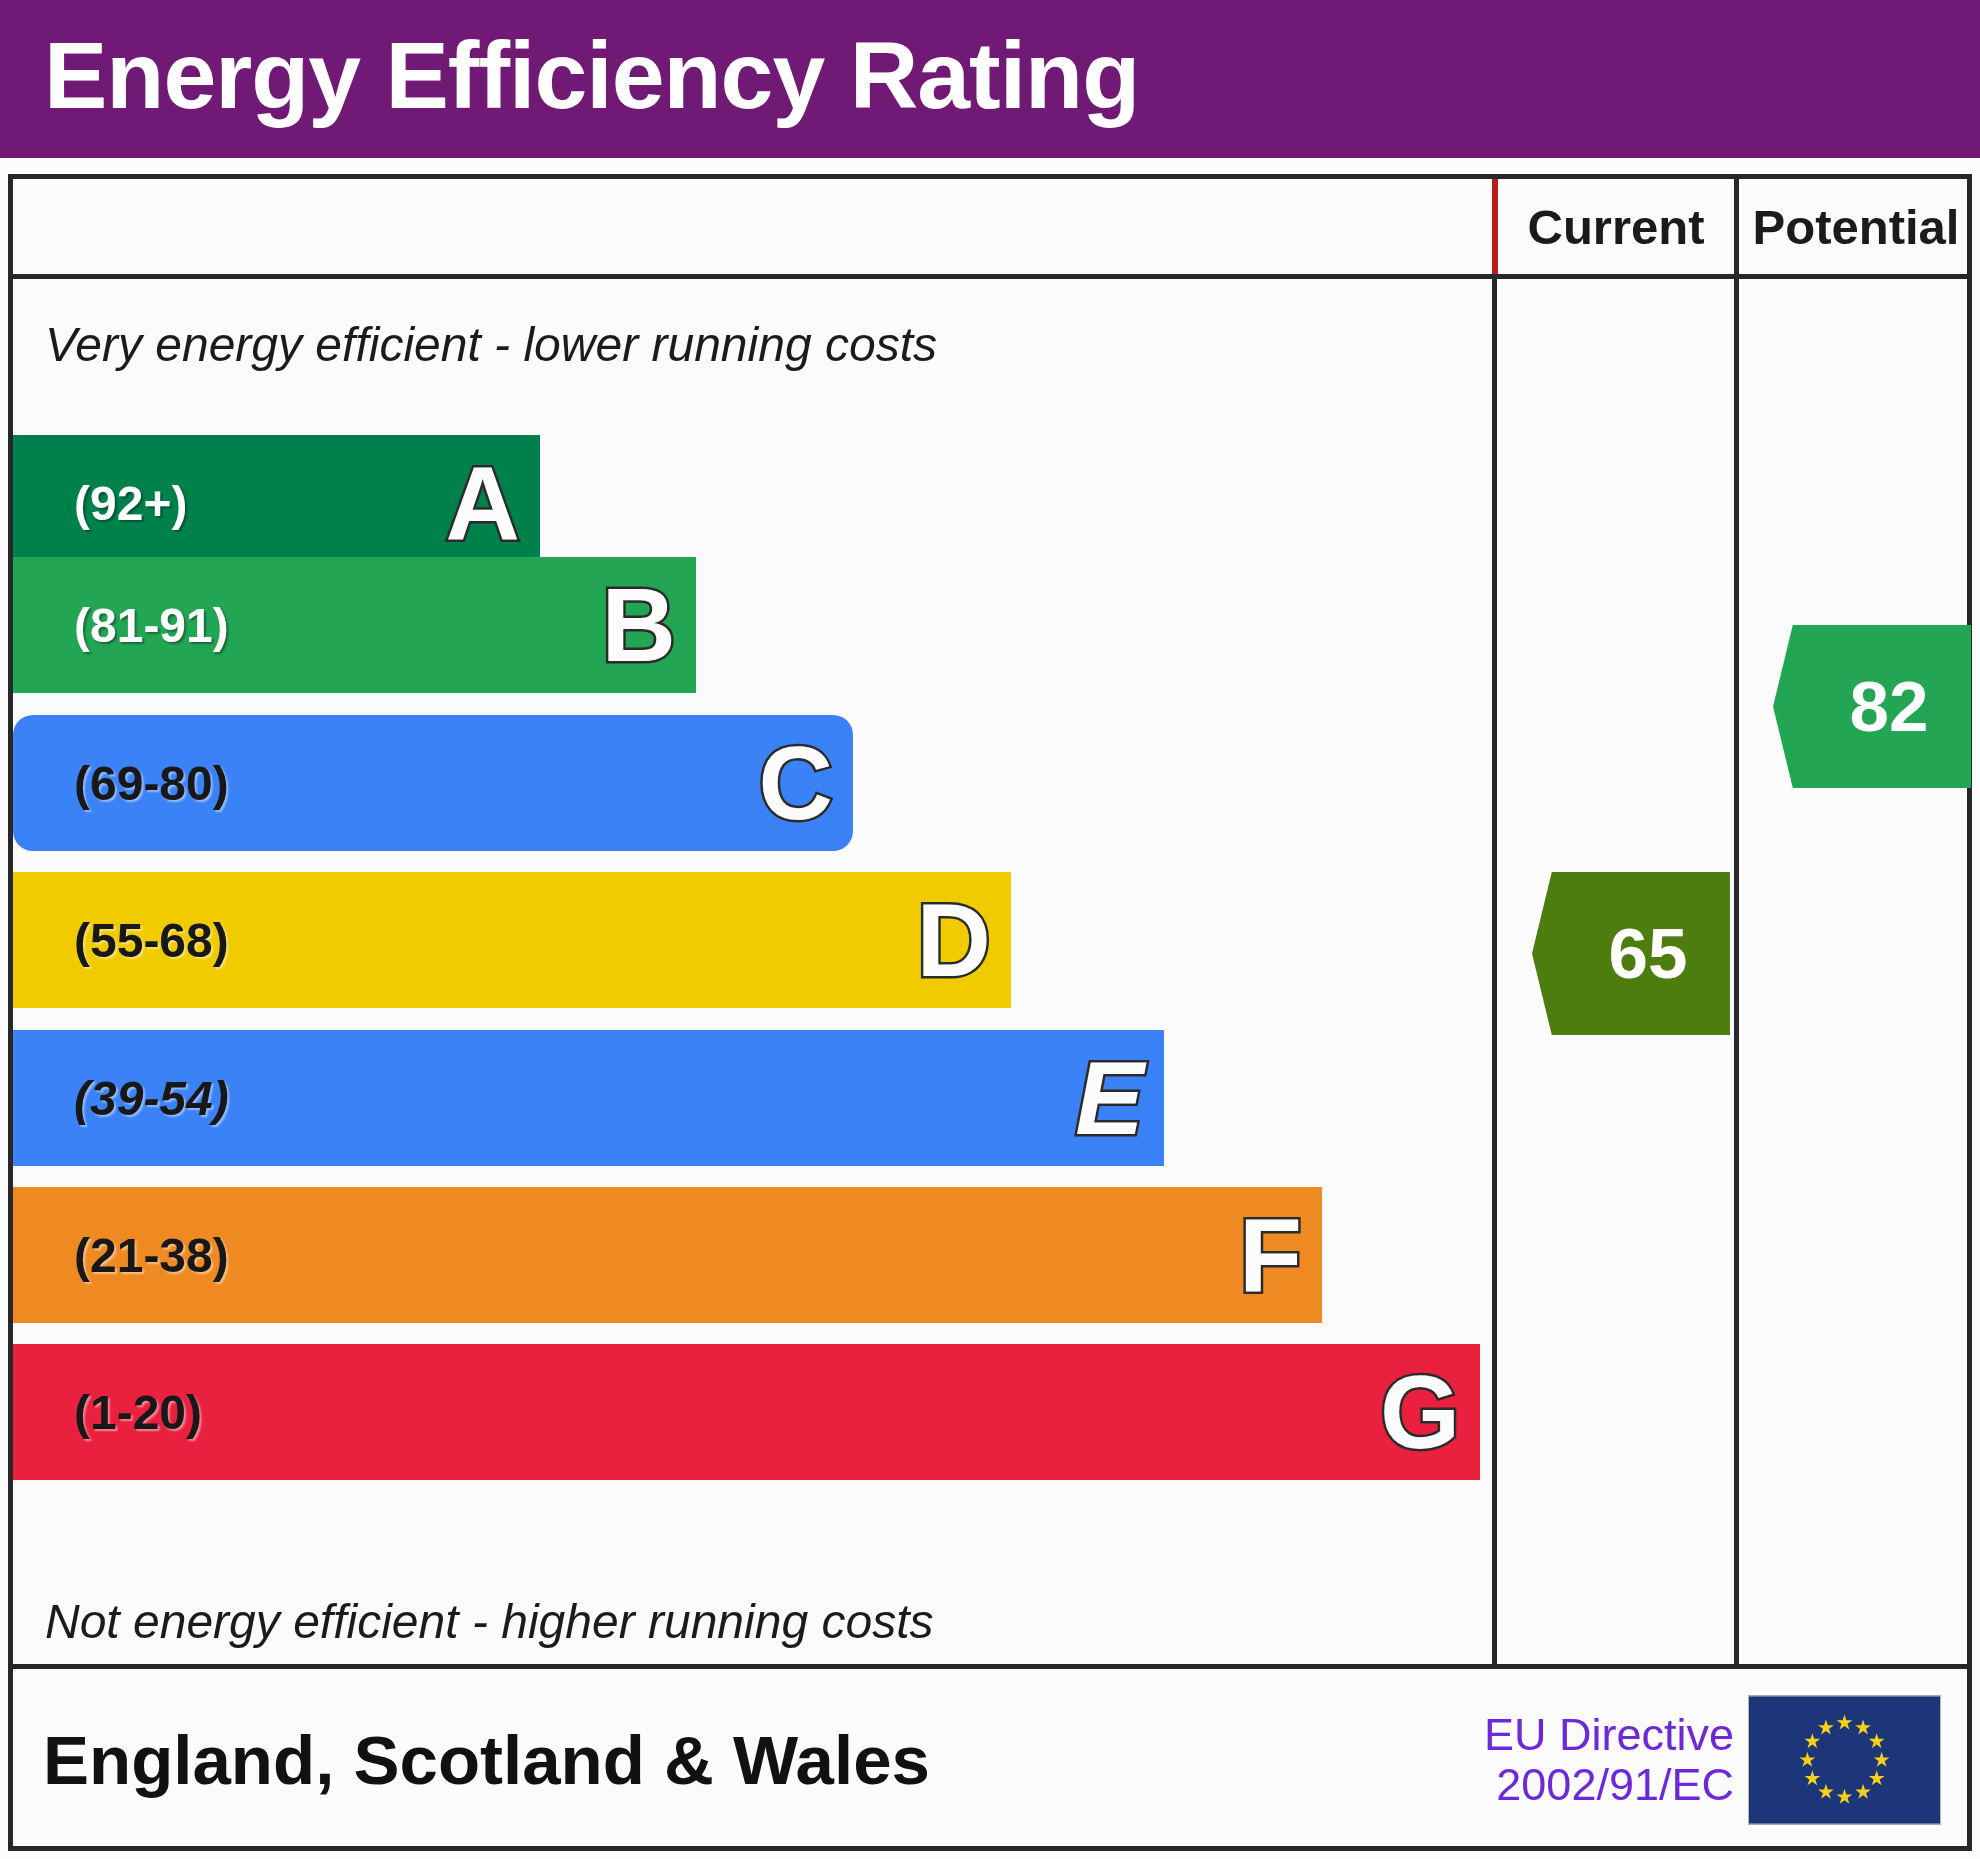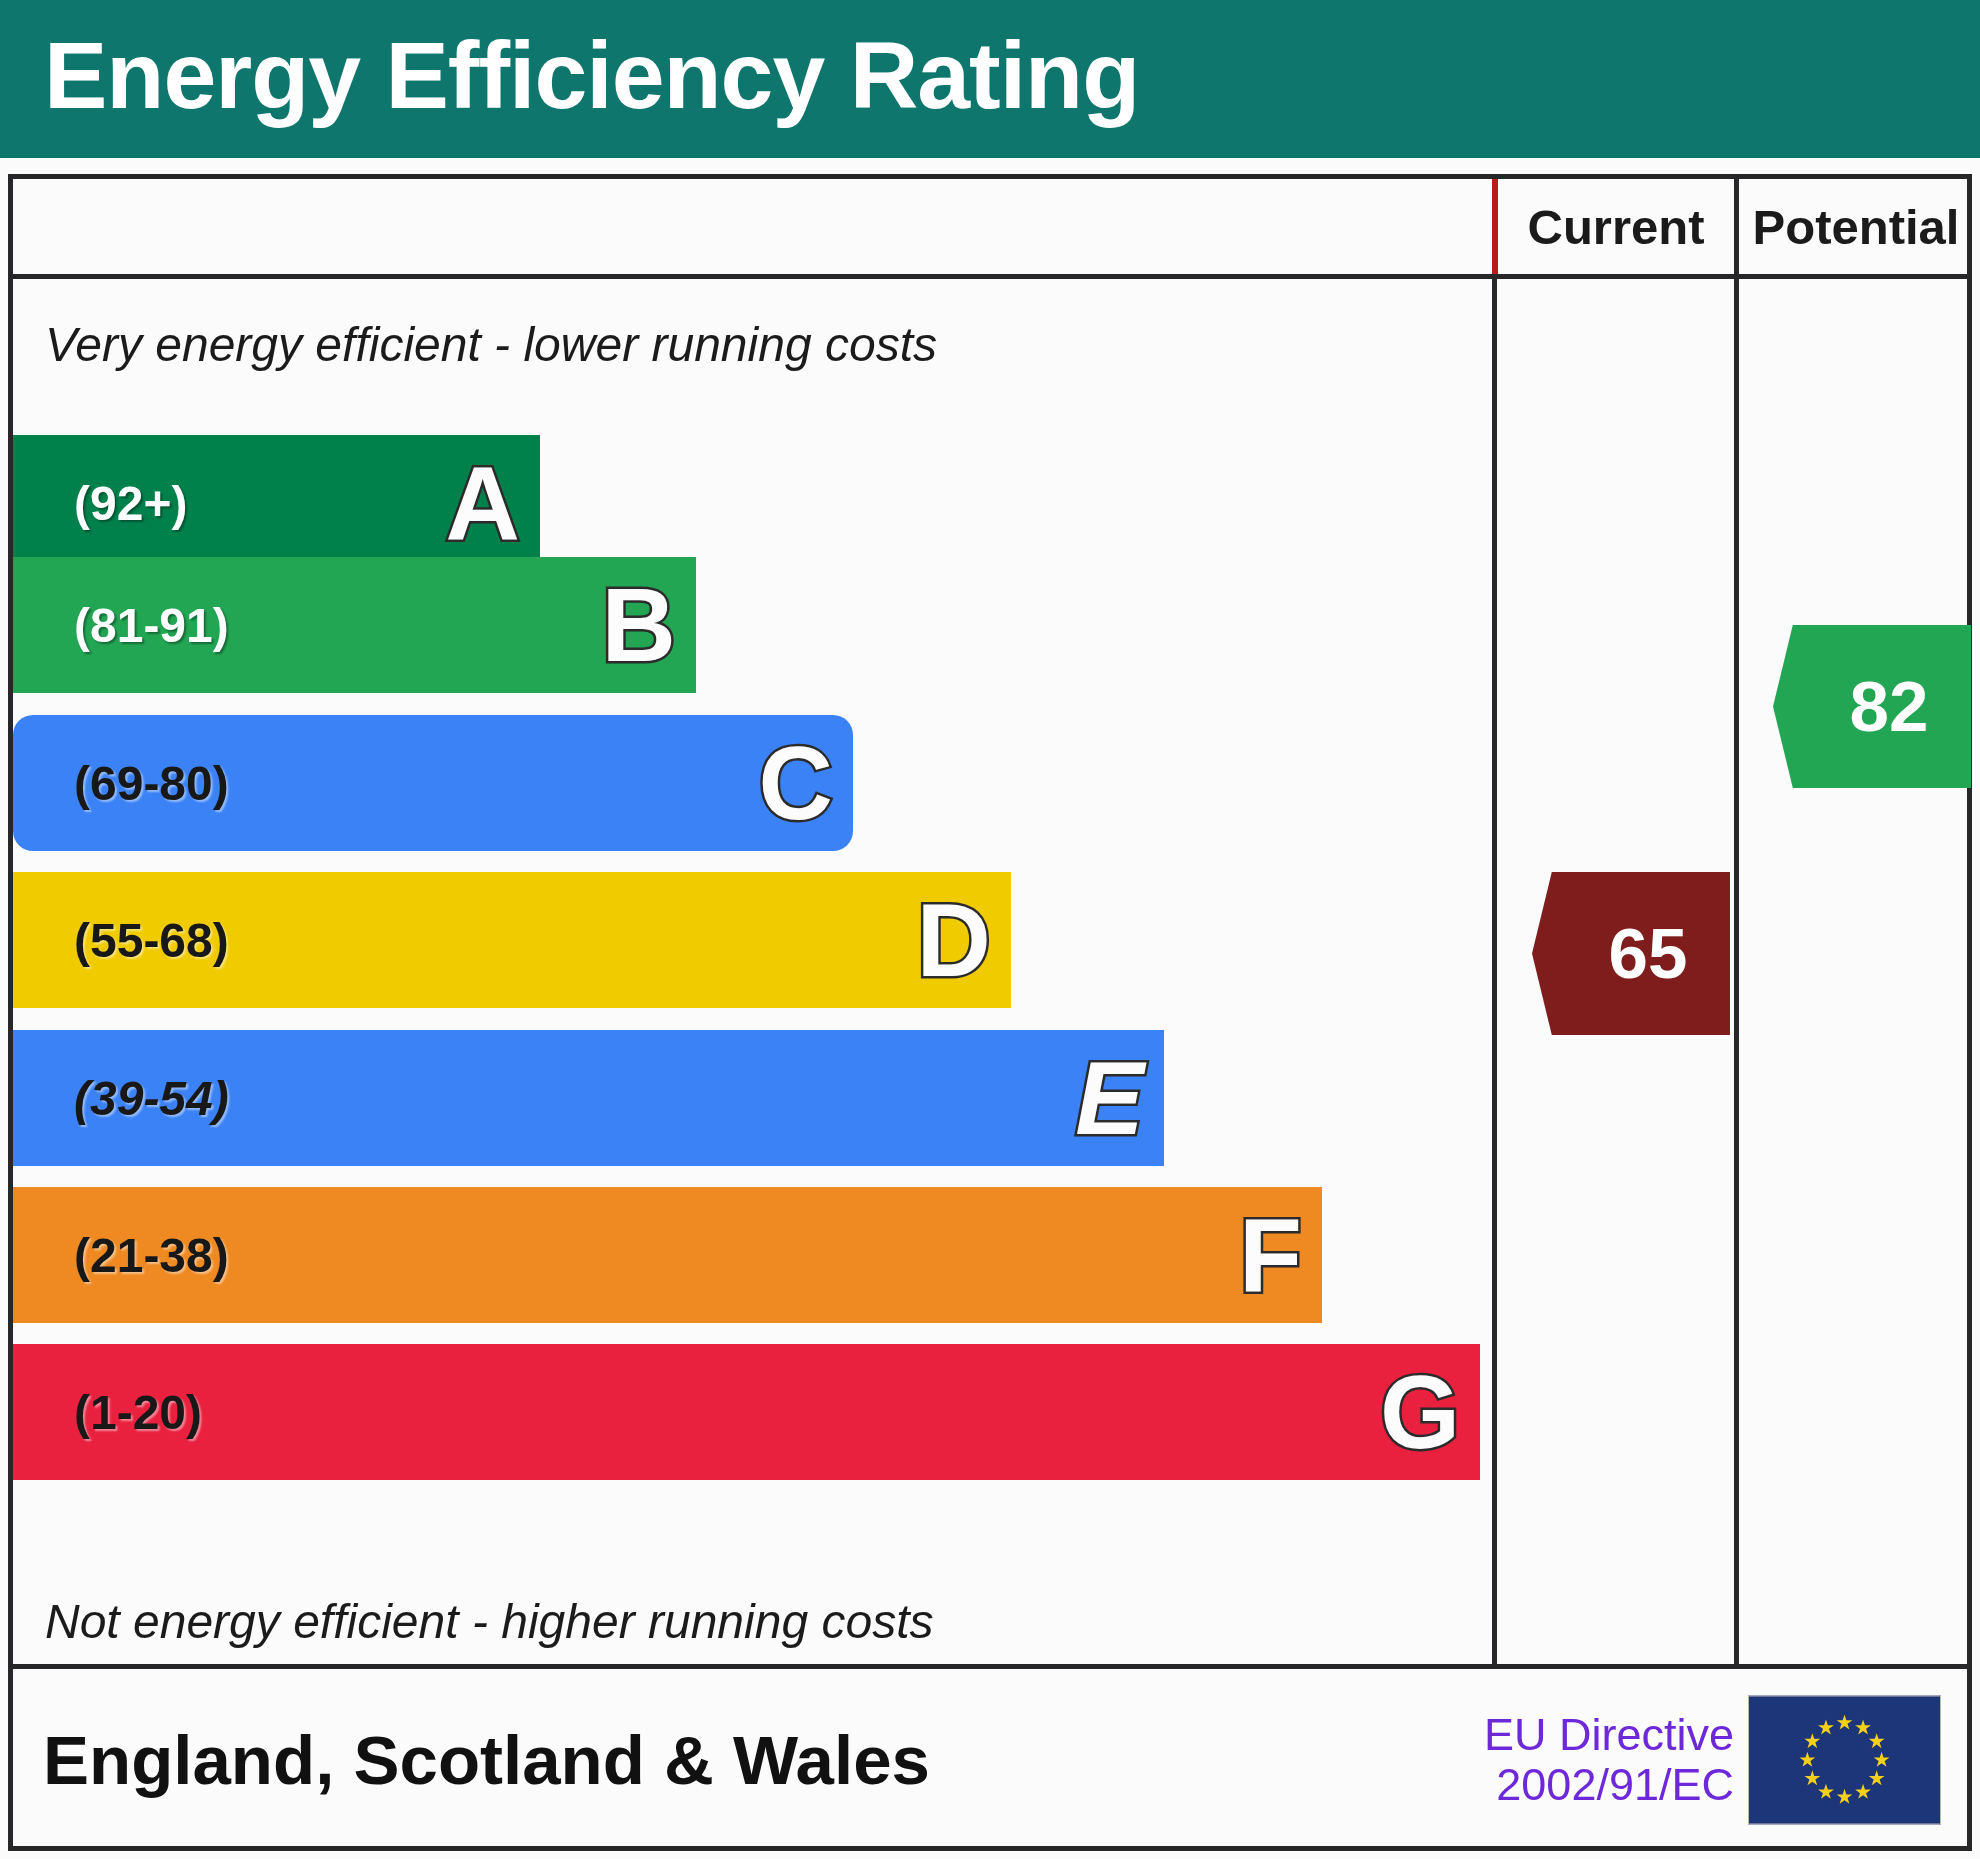--- a/index.html
+++ b/index.html
@@ -20,21 +20,21 @@
     overflow: hidden;
   }
 
   
   .title-bar {
     position: absolute;
     left: 0;
     top: 0;
     width: 1980px;
     height: 158px;
-    background: #0f766e;
+    background: #701a75;
     box-sizing: border-box;
     padding-left: 12px;
   }
   .title-text {
     position: absolute;
     left: 44px;
     top: 16px;
     font-size: 95px;
     font-weight: bold;
     color: #ffffff;
@@ -268,21 +268,21 @@
         <div class="band" style="top: 944px; width: 1467px; background: rgb(233, 32, 62);">
           <span class="band-range dark-range" style="color: rgb(24, 24, 24);">(1-20)</span>
           <span class="band-letter">G</span>
         </div>
 
       </div>
 
       <div class="caption caption-bottom">Not energy efficient - higher running costs</div>
     </div>
 
-    <div class="rating-arrow" style="left: 1519px; top: 693px; width: 198px; background: #7f1d1d;">
+    <div class="rating-arrow" style="left: 1519px; top: 693px; width: 198px; background: #4d7c0f;">
       <span>65</span>
     </div>
 
     <div class="rating-arrow" style="left: 1760px; top: 446px; width: 198px; background: rgb(34, 166, 84);">
       <span>82</span>
     </div>
 
     <div class="footer">
       <div class="footer-region">England, Scotland &amp; Wales</div>
       <div class="eu-text">

